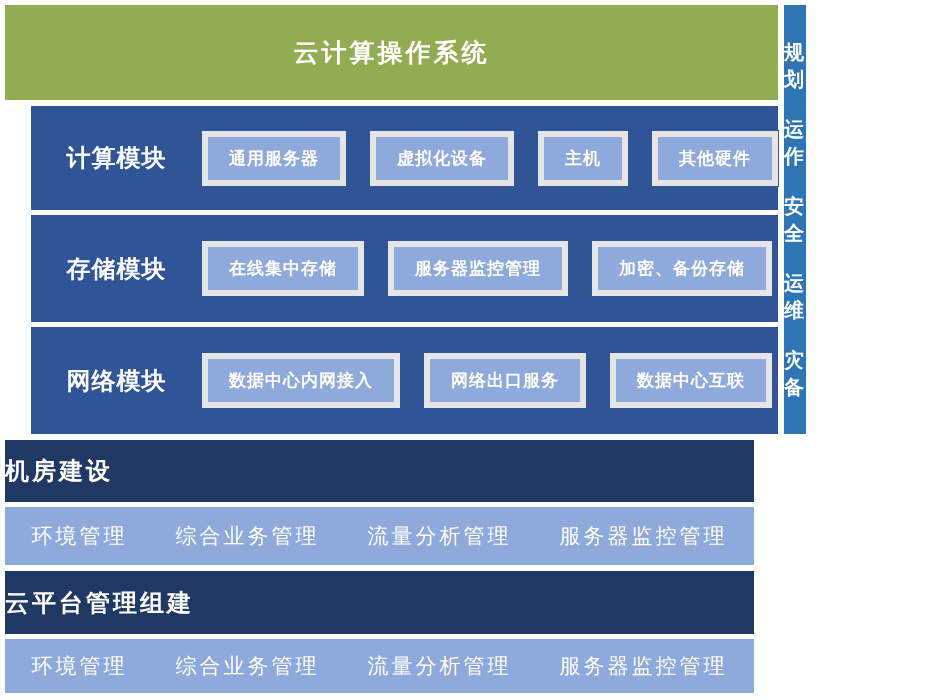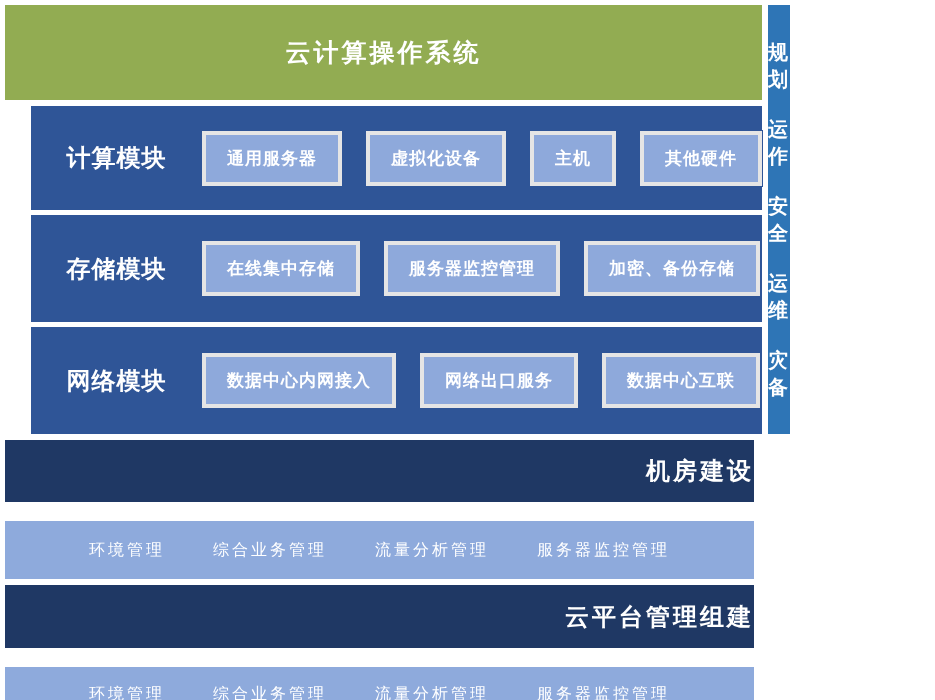--- a/index.html
+++ b/index.html
@@ -33,55 +33,55 @@
   .module-row:last-child { margin-bottom: 0; }
   .module-label {
     width: 171px; flex: 0 0 171px;
     text-align: center;
     color: #ffffff; font-size: 24px; font-weight: bold; letter-spacing: 1px;
   }
   .boxes { display: flex; align-items: center; gap: 24px; }
   .mbox {
     height: 55px;
     background: var(--box-blue, #8EA9DB);
-    border: 4px solid #e5e5e5;
+    border: 6px solid #e5e5e5;
     outline: 1px solid var(--row-blue, #2F5597);
     display: flex; align-items: center; justify-content: center;
     color: #ffffff; font-size: 17px; font-weight: bold; letter-spacing: 1px;
     padding: 0 21px;
     white-space: nowrap;
   }
 
   .sidebar {
     flex: 1;
     height: 429px;
     background: var(--sidebar-blue, #2E75B6);
     display: flex; flex-direction: column;
     align-items: center; justify-content: center;
     gap: 23px;
     color: #ffffff; font-size: 20px; font-weight: bold; letter-spacing: 2px;
   }
 
   .navy-bar {
     height: 62px;
     background: var(--navy, #1F3864);
-    display: flex; align-items: center; justify-content: flex-end;
+    display: flex; align-items: center; justify-content: flex-start;
     color: #ffffff; font-size: 24px; font-weight: bold; letter-spacing: 3px;
     margin-top: 5px;
   }
   .navy-bar.first { margin-top: 6px; }
   .navy-bar.second { height: 63px; margin-top: 6px; }
 
   .light-bar {
     height: 58px;
     background: var(--light-bar-blue, #8EAADC);
     display: flex; align-items: center; justify-content: center;
     gap: 48px;
-    color: #ffffff; font-size: 16px; letter-spacing: 3px;
-    margin-top: 19px;
+    color: #ffffff; font-size: 21px; letter-spacing: 3px;
+    margin-top: 5px;
   }
   .light-bar.second { height: 54px; }
 </style>
 </head>
 <body>
 
 <div class="page">
 
   <div class="top">
 

